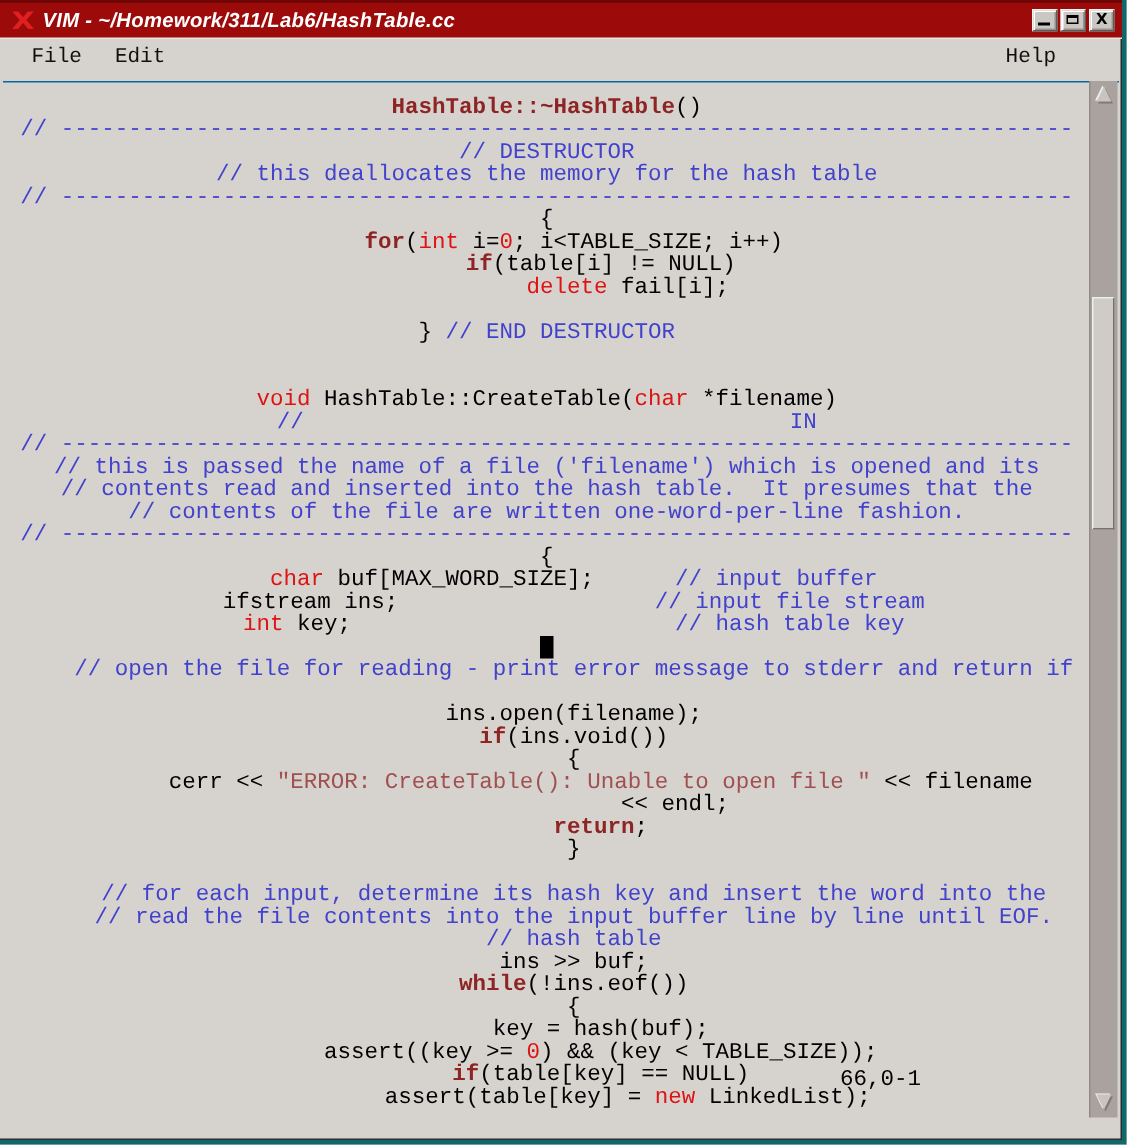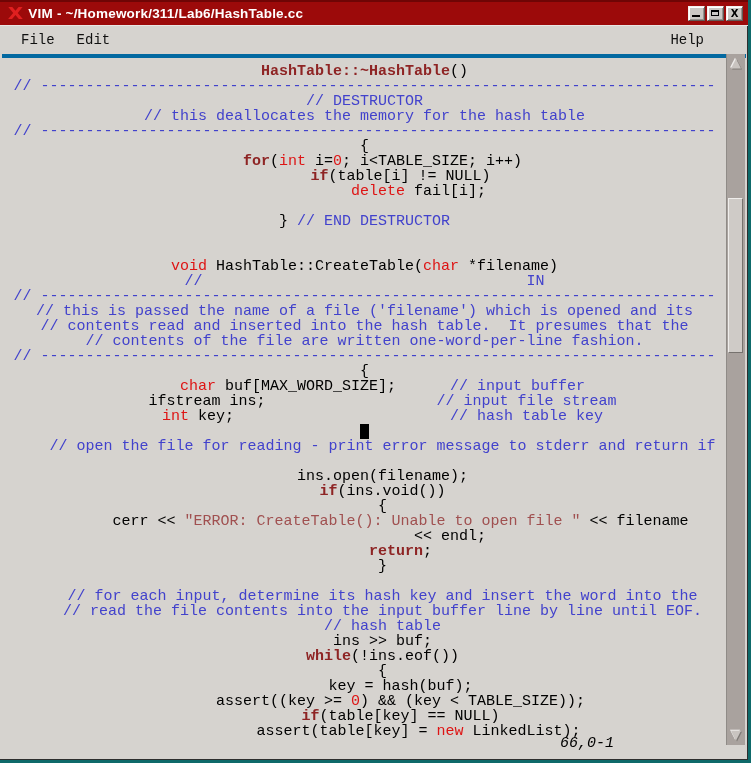--- a/index.html
+++ b/index.html
@@ -20,40 +20,40 @@
     border-top:2px solid #6f0505;border-bottom:1px solid #e8e6e4;
     display:flex;align-items:center;
   }
   .x-logo{
     color:var(--xlogo,#e02020);font-family:"DejaVu Sans",sans-serif;
     font-weight:bold;font-size:16px;line-height:16px;padding:0 7px 0 9px;
     transform:scaleX(1.25);
   }
   .title-text{
     color:#ffffff;font-family:"Liberation Sans",sans-serif;
-    font-weight:bold;font-size:13.5px;letter-spacing:.2px;
+    font-weight:bold;font-size:13.5px;letter-spacing:.2px;font-style:italic;
   }
   .win-controls{margin-left:auto;display:flex;gap:2px;padding-right:5px;}
   .win-btn{
     width:17px;height:15px;box-sizing:border-box;position:relative;
     background:#cbc8c4;border:1px solid;
     border-color:#f4f2f0 #5f5b57 #5f5b57 #f4f2f0;
     box-shadow:inset 1px 1px 0 #ffffff, inset -1px -1px 0 #96928e;
     font-family:"DejaVu Sans",sans-serif;color:#000;
     display:flex;align-items:center;justify-content:center;
   }
   .g-min{position:absolute;left:3px;bottom:3px;width:8px;height:2px;background:#000;}
   .g-max{position:absolute;left:3px;top:3px;right:4px;bottom:4px;border:1px solid #000;border-top-width:2px;}
   .g-close{font-size:10px;font-weight:bold;line-height:10px;}
   
   .menubar{
     position:absolute;top:26px;left:2px;right:2px;height:28px;
     background:var(--menu-bg,#d6d3cf);
-    border-bottom:4px solid #0369a1;
-    display:flex;align-items:center;
+    border-bottom:1px solid #0369a1;
+    display:flex;align-items:flex-start;
     font-size:14px;color:#101010;
   }
   .menu-item{padding:4px 11px;}
   .menu-item:first-child{margin-left:8px;}
   .menu-help{margin-left:auto;margin-right:36px;padding:4px 6px;}
   
   .text-area{
     position:absolute;top:54px;left:0;right:24px;bottom:8px;
     background:transparent;overflow:hidden;
     padding:10px 0 0 5px;
@@ -62,22 +62,22 @@
   .code-line{height:15px;line-height:15px;white-space:pre;font-size:15px;color:#000;}
   .seg-p{color:#000000;}
   .seg-c{color:var(--comment,#4242cc);}
   .seg-k{color:var(--stmt,#8e2424);font-weight:bold;}
   .seg-f{color:var(--stmt,#8e2424);font-weight:bold;}
   .seg-t{color:var(--type,#de1414);}
   .seg-n{color:var(--type,#de1414);}
   .seg-s{color:var(--string,#a05050);}
   .cursor-block{display:inline-block;width:9px;height:15px;background:#000;vertical-align:top;}
   .ruler{
-    position:absolute;left:560px;top:736px;
-    font-size:15px;line-height:15px;color:#000;white-space:pre;font-style:italic;
+    position:absolute;left:560px;top:712px;
+    font-size:15px;line-height:15px;color:#000;white-space:pre;
   }
   
   .scrollbar{
     position:absolute;top:54px;right:3px;width:19px;height:691px;
     background:var(--trough,#a9a29e);
     border-left:1px solid #8f8b87;box-sizing:border-box;
   }
   .sb-arrow{
     position:absolute;left:0;width:18px;height:16px;
     color:#c9c4c0;font-size:13px;line-height:16px;text-align:center;

